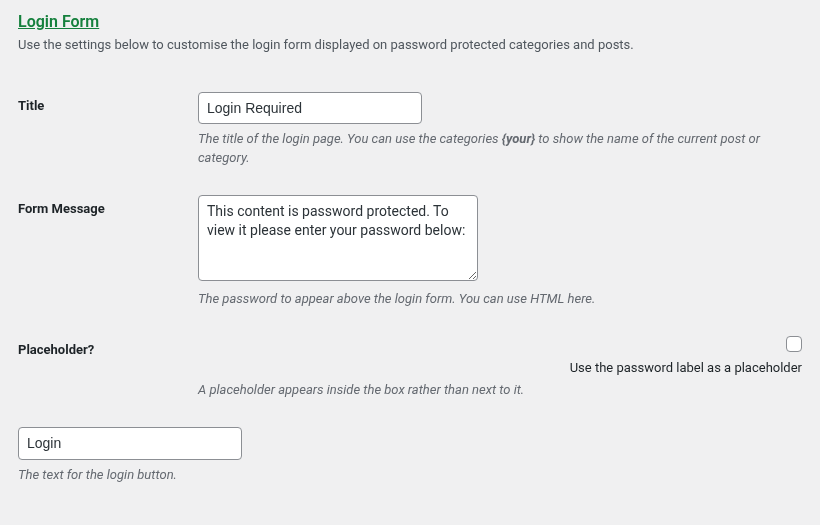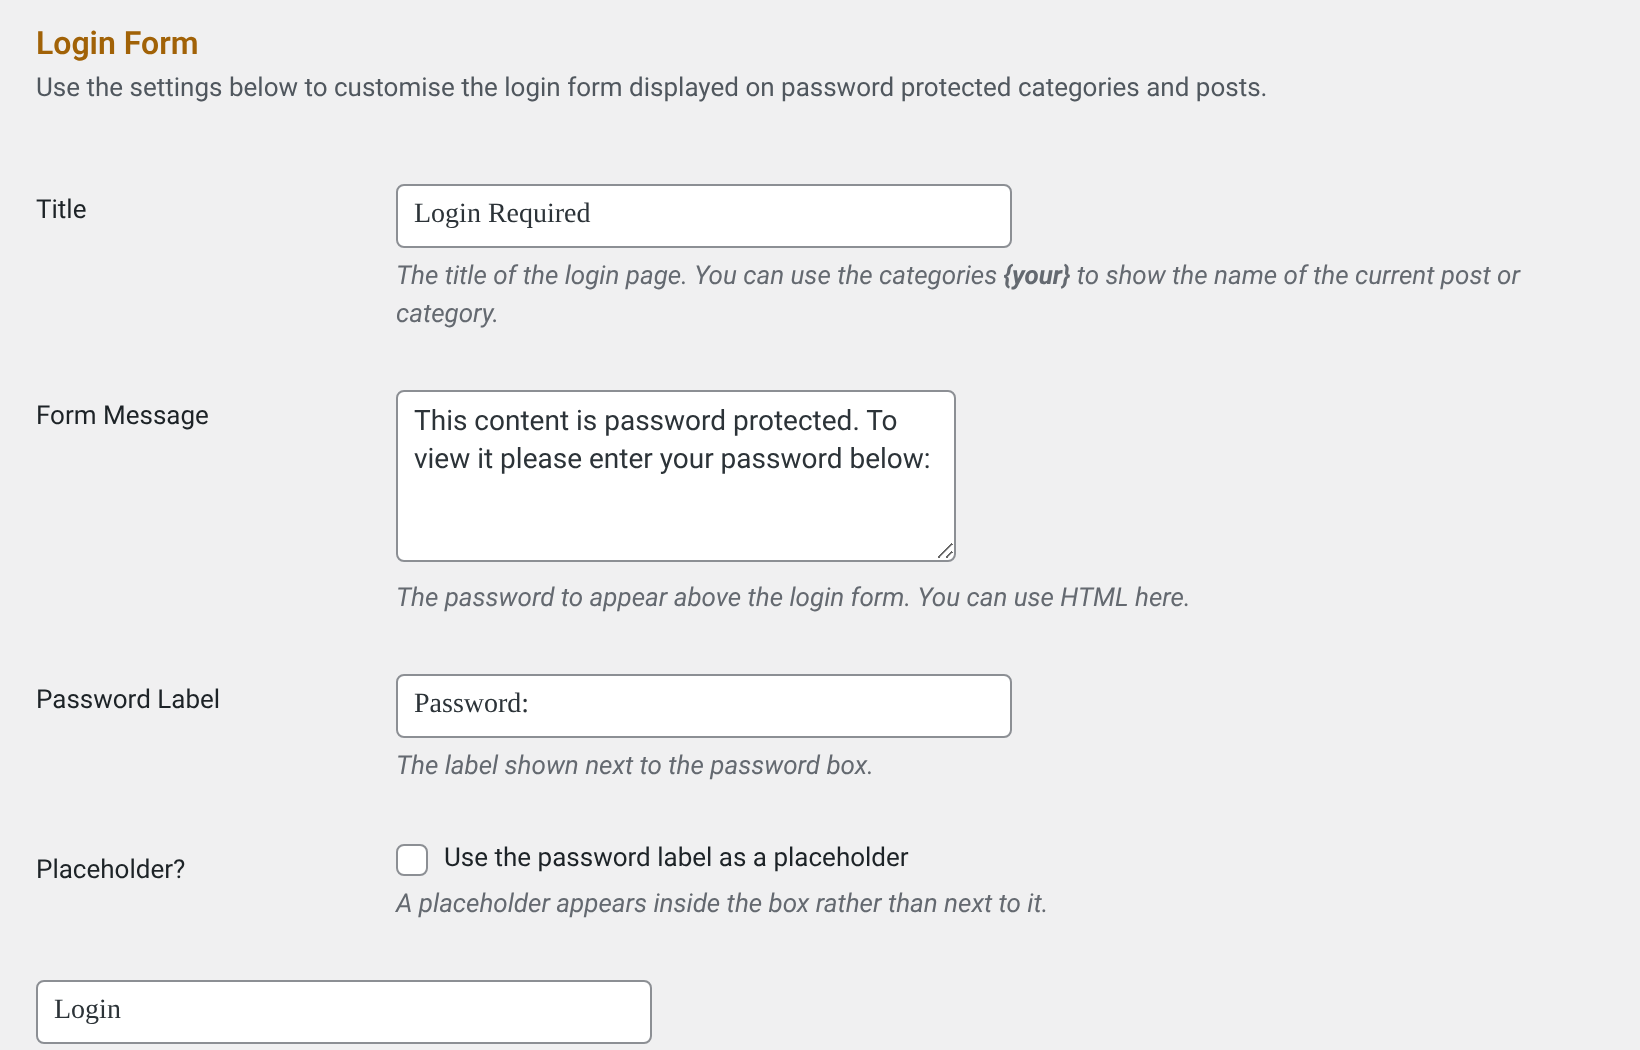--- a/index.html
+++ b/index.html
@@ -11,58 +11,58 @@
       font-family: -apple-system, BlinkMacSystemFont, "Segoe UI", Roboto, Oxygen-Sans, Ubuntu, Cantarell, "Helvetica Neue", sans-serif;
       background: #f0f0f1;
       color: #1d2327;
       font-size: 13px;
       padding: 12px 18px;
       width: 820px;
     }
     h2 {
       font-size: 16px;
       font-weight: 600;
-      color: #a16207;
+      color: #15803d;
       margin-bottom: 6px;
+      text-decoration: underline;
     }
     .intro {
       color: #50575e;
       font-size: 13px;
       margin-bottom: 26px;
     }
     .form-table {
       width: 100%;
     }
     .form-row {
       display: flex;
       align-items: flex-start;
       padding: 14px 0;
     }
     .form-label {
       width: 180px;
-      font-weight: 400;
+      font-weight: 700;
       color: #1d2327;
       font-size: 13px;
       padding-top: 6px;
       flex-shrink: 0;
     }
     .form-field {
       flex: 1;
     }
     input[type="text"] {
-      width: 308px;
+      width: 224px;
       padding: 4px 8px;
       font-size: 14px;
       border: 1px solid #8c8f94;
       border-radius: 4px;
       background: #fff;
       color: #2c3338;
       line-height: 1.6;
       min-height: 30px;
-      font-family: Liberation Serif, serif;
     }
     textarea {
       width: 280px;
       height: 86px;
       padding: 6px 8px;
       font-size: 14px;
       border: 1px solid #8c8f94;
       border-radius: 4px;
       background: #fff;
       color: #2c3338;
@@ -75,22 +75,23 @@
       font-style: italic;
       font-size: 13px;
       margin-top: 6px;
       line-height: 1.4;
     }
     .description .bold {
       font-weight: 700;
     }
     .checkbox-wrap {
       display: flex;
-      align-items: flex-start;
+      align-items: flex-end;
       gap: 8px;
+      flex-direction: column;
     }
     input[type="checkbox"] {
       width: 16px;
       height: 16px;
       border: 1px solid #8c8f94;
       border-radius: 4px;
       background: #fff;
       appearance: none;
       cursor: pointer;
       flex-shrink: 0;
@@ -119,27 +120,20 @@
   </div>
 
   <div class="form-row">
     <div class="form-label">Form Message</div>
     <div class="form-field">
       <textarea style="">This content is password protected. To view it please enter your password below:</textarea>
       <p class="description">The password to appear above the login form. You can use HTML here.</p>
     </div>
   </div>
 
-  <div class="form-row">
-    <div class="form-label">Password Label</div>
-    <div class="form-field">
-      <input type="text" value="Password:" style="">
-      <p class="description">The label shown next to the password box.</p>
-    </div>
-  </div>
 
   <div class="form-row">
     <div class="form-label">Placeholder?</div>
     <div class="form-field">
       <div class="checkbox-wrap">
         <input type="checkbox" style="">
         <span class="checkbox-label">Use the password label as a placeholder</span>
       </div>
       <p class="description">A placeholder appears inside the box rather than next to it.</p>
     </div>

